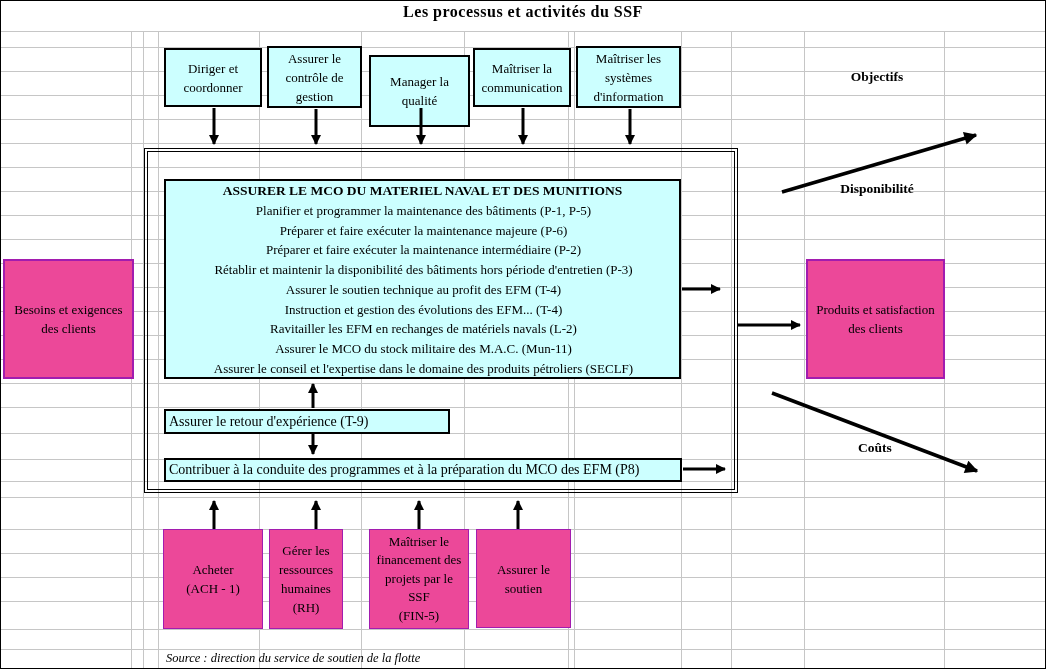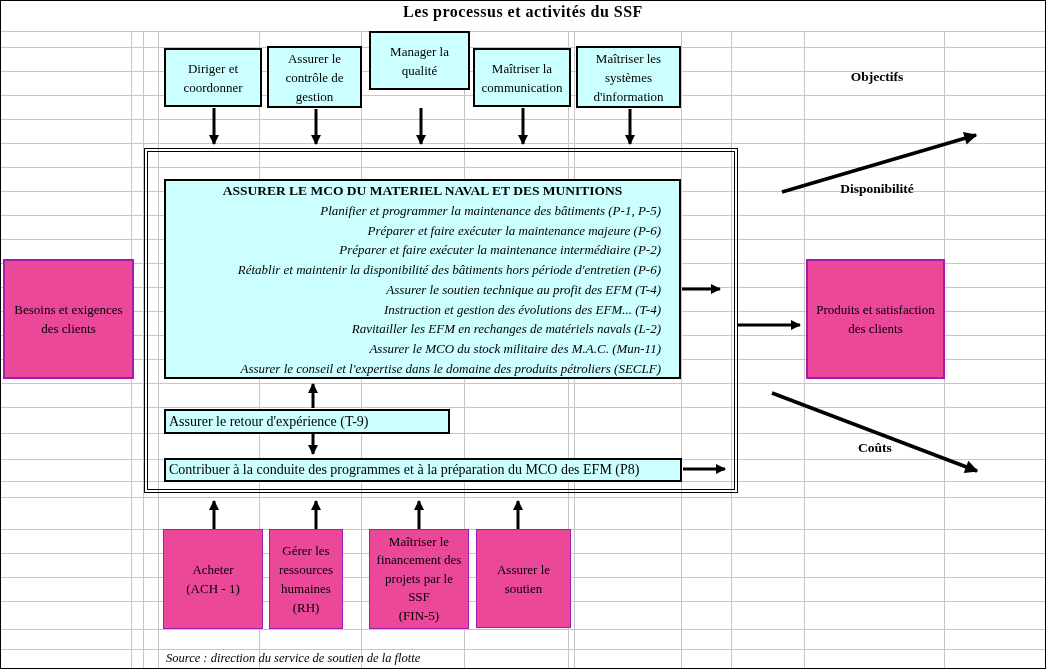--- a/index.html
+++ b/index.html
@@ -31,21 +31,21 @@
   .container-inner{
     position:absolute;left:2px;top:2px;right:2px;bottom:2px;
     border:1px solid #000;
   }
   .bigbox{
     position:absolute;left:163px;top:178px;width:517px;height:200px;
     background:var(--box-fill,#CCFFFF);border:2px solid #000;z-index:2;
     box-sizing:border-box;padding:0 18px;
   }
   .bigbox-title{font-weight:bold;font-size:13.5px;text-align:center;line-height:20px;}
-  .act{font-size:13px;line-height:19.7px;text-align:right;padding-left:2px;white-space:nowrap;font-style:italic;}
+  .act{font-size:13px;line-height:19.7px;text-align:center;padding-left:2px;white-space:nowrap;}
   .strip{
     position:absolute;z-index:2;background:var(--box-fill,#CCFFFF);
     border:2px solid #000;box-sizing:border-box;display:flex;align-items:center;
     font-size:14px;padding-left:3px;
   }
   .side-label{
     position:absolute;z-index:2;font-weight:bold;font-size:13.5px;
     text-align:center;width:140px;
   }
   .source{
@@ -101,38 +101,38 @@
       <line x1="0" y1="668.5" x2="1046" y2="668.5" stroke="#c6c6c6" stroke-width="1"></line>
     </svg>
 
   <div class="abs page-title">Les processus et activités du SSF</div>
 
   <div class="box cyan" style="left:163px;top:47px;width:98px;height:59px"><span>Diriger et
 coordonner</span></div>
   <div class="box cyan" style="left:266px;top:45px;width:95px;height:62px"><span>Assurer le
 contrôle de
 gestion</span></div>
-  <div class="box cyan" style="left:368px;top:30px;width:101px;height:59px"><span>Manager la
+  <div class="box cyan" style="left:368px;top:54px;width:101px;height:72px"><span>Manager la
 qualité</span></div>
   <div class="box cyan" style="left:472px;top:47px;width:98px;height:59px"><span>Maîtriser la
 communication</span></div>
   <div class="box cyan" style="left:575px;top:45px;width:105px;height:62px"><span>Maîtriser les
 systèmes
 d'information</span></div>
 
   <div class="container-outer">
     <div class="container-inner"></div>
   </div>
 
   <div class="bigbox">
     <div class="bigbox-title">ASSURER LE MCO DU MATERIEL NAVAL ET DES MUNITIONS</div>
     <div class="act">Planifier et programmer la maintenance des bâtiments (P-1, P-5)</div>
     <div class="act">Préparer et faire exécuter la maintenance majeure (P-6)</div>
     <div class="act">Préparer et faire exécuter la maintenance intermédiaire (P-2)</div>
-    <div class="act">Rétablir et maintenir la disponibilité des bâtiments hors période d'entretien (P-6)</div>
+    <div class="act">Rétablir et maintenir la disponibilité des bâtiments hors période d'entretien (P-3)</div>
     <div class="act">Assurer le soutien technique au profit des EFM (T-4)</div>
     <div class="act">Instruction et gestion des évolutions des EFM... (T-4)</div>
     <div class="act">Ravitailler les EFM en rechanges de matériels navals (L-2)</div>
     <div class="act">Assurer le MCO du stock militaire des M.A.C. (Mun-11)</div>
     <div class="act">Assurer le conseil et l'expertise dans le domaine des produits pétroliers (SECLF)</div>
   </div>
 
   <div class="strip" style="left:163px;top:408px;width:286px;height:25px">
     <span>Assurer le retour d'expérience (T-9)</span>
   </div>

